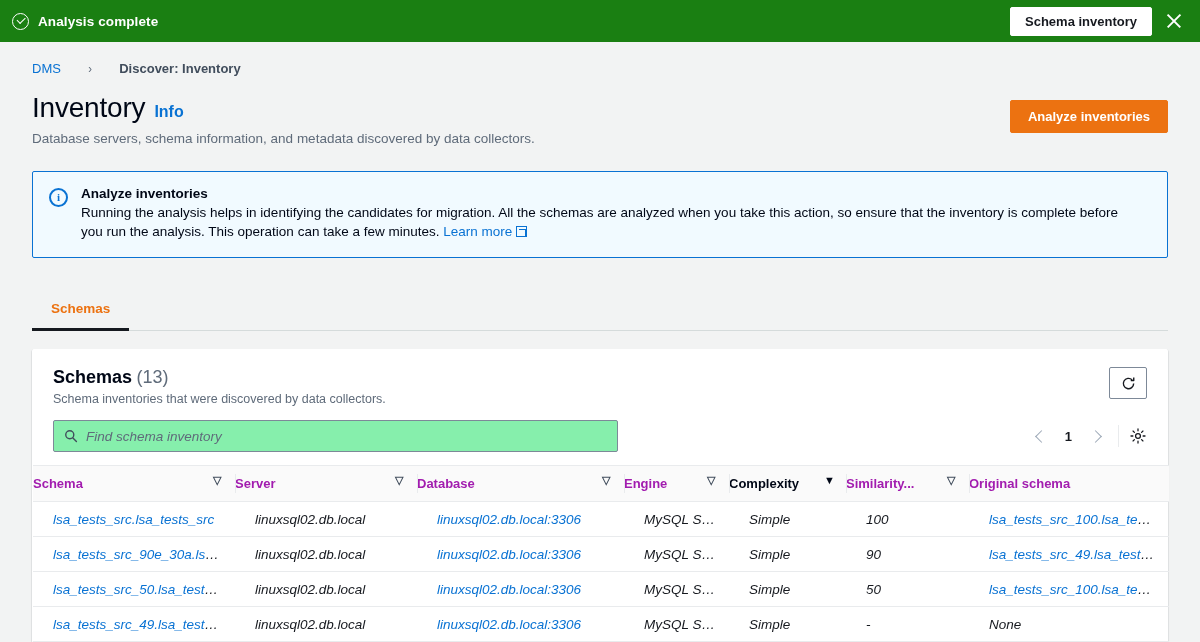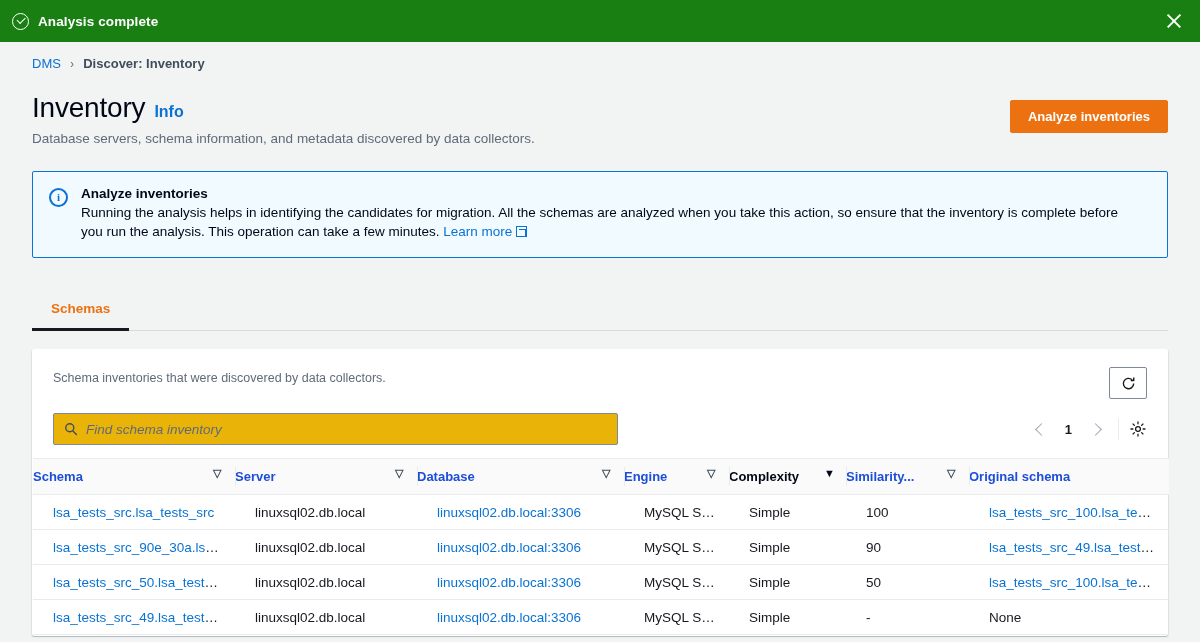--- a/index.html
+++ b/index.html
@@ -50,21 +50,21 @@
     width: 18px; height: 1.8px; background: #fff;
   }
   .flash-close::before { transform: rotate(45deg); }
   .flash-close::after  { transform: rotate(-45deg); }
 
   
   .page { padding: 0 32px; }
 
   
   .breadcrumb {
-    display: flex; align-items: center; gap: 9px;
+    display: flex; align-items: flex-end; gap: 27px;
     font-size: 13px; padding-top: 8px; height: 34px;
   }
   .crumb-link { color: #0972d3; cursor: pointer; }
   .crumb-sep {
     color: #5f6b7a; font-size: 13px; transform: scaleX(.85);
   }
   .crumb-current { color: #414d5c; font-weight: bold; }
 
   
   .page-header {
@@ -170,21 +170,21 @@
 
   
   .filter-row {
     display: flex; align-items: center; justify-content: space-between;
     padding: 14px 20px 13px 20px;
   }
   .search-wrap {
     width: 565px; height: 32px;
     border: 1px solid #7d8998; border-radius: 2px;
     display: flex; align-items: center; gap: 8px; padding: 0 10px;
-    background: #eab308;
+    background: #86efac;
   }
   .icon-search { width: 14px; height: 14px; flex: 0 0 auto; }
   .search-input {
     border: none; outline: none; flex: 1;
     font-size: 13.5px; font-family: "Liberation Sans", sans-serif;
     color: #16191f; background: transparent;
   }
   .search-input::placeholder { color: #5f6b7a; font-style: italic; }
 
   .pager { display: flex; align-items: center; gap: 2px; }
@@ -196,21 +196,21 @@
   .chev.left  { transform: rotate(-135deg); }
   .chev.right { transform: rotate(45deg); }
   .pager-num { font-size: 13px; font-weight: bold; color: #16191f; padding: 0 8px; cursor: pointer; }
   .pager-divider { width: 1px; height: 22px; background: #e9ebed; margin: 0 8px; }
   .icon-gear { width: 18px; height: 18px; cursor: pointer; }
 
   
   table { width: 100%; border-collapse: collapse; table-layout: fixed; }
   thead tr { background: #fafafa; border-top: 1px solid #e9ebed; border-bottom: 1px solid #e9ebed; }
   th {
-    text-align: left; font-size: 13px; font-weight: bold; color: #1d4ed8;
+    text-align: left; font-size: 13px; font-weight: bold; color: #a21caf;
     padding: 9px 0 9px 0; height: 36px; vertical-align: middle;
     position: relative;
   }
   th .th-inner { display: flex; align-items: center; justify-content: space-between; padding: 0 12px 0 0; }
   th:first-child .th-inner { padding-left: 0; }
   .th-pad { padding-left: 20px; }
   th + th::before {
     content: ""; position: absolute; left: 0; top: 8px; bottom: 8px;
     width: 1px; background: #e9ebed;
   }
@@ -224,40 +224,41 @@
   }
   .sort-tri.active::before { content: "▼"; color: #000716; }
   th.sorted { color: #000716; }
 
   tbody td {
     font-size: 13.5px; color: #16191f;
     padding: 0 12px 0 0; height: 35px; vertical-align: middle;
     border-bottom: 1px solid #e9ebed;
     overflow: hidden; white-space: nowrap; text-overflow: ellipsis;
   }
-  tbody td.pad { padding-left: 20px; }
+  tbody td.pad { padding-left: 20px; font-style: italic; }
   .cell-link { color: #0972d3; cursor: pointer; }
   tbody tr:first-child td { padding-top: 0; }
 
   .col-schema   { width: 202px; }
   .col-server   { width: 182px; }
   .col-database { width: 207px; }
   .col-engine   { width: 105px; }
   .col-complex  { width: 117px; }
   .col-similar  { width: 123px; }
   .col-original { width: 200px; }
 </style>
 </head>
 <body>
 
 <div class="flashbar">
   <div class="flash-left">
     <span class="icon-check"></span>
     <span class="flash-text">Analysis complete</span>
   </div>
+  <button class="flash-action">Schema inventory</button>
   <span class="flash-close"></span>
 </div>
 
 <div class="page">
 
   <nav class="breadcrumb">
     <span class="crumb-link">DMS</span>
     <span class="crumb-sep">›</span>
     <span class="crumb-current">Discover: Inventory</span>
   </nav>
@@ -284,20 +285,24 @@
   </div>
 
   <div class="tabs">
     <div class="tab active">Schemas</div>
   </div>
 
   <div class="table-card">
 
     <div class="table-head">
       <div>
+        <div>
+          <span class="table-title">Schemas</span>
+          <span class="table-count">(13)</span>
+        </div>
         <div class="table-sub">Schema inventories that were discovered by data collectors.</div>
       </div>
       <div class="head-actions">
         <button class="btn-normal btn-icon-only">
           <span class="icon-refresh">
             <svg width="15" height="15" viewBox="0 0 16 16" fill="none" stroke="#16191f" stroke-width="1.5">
               <path d="M13.5 8a5.5 5.5 0 1 1-1.7-3.96"></path>
               <path d="M13.6 1.6v3.2h-3.2" stroke-linejoin="round"></path>
             </svg>
           </span>

